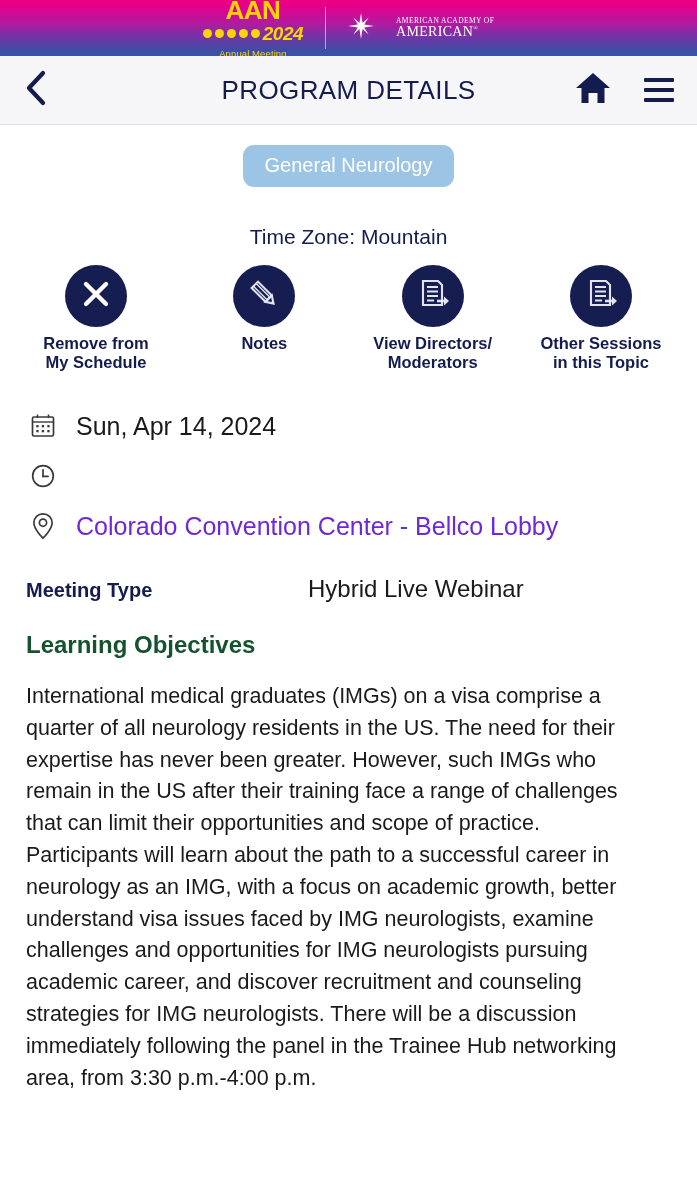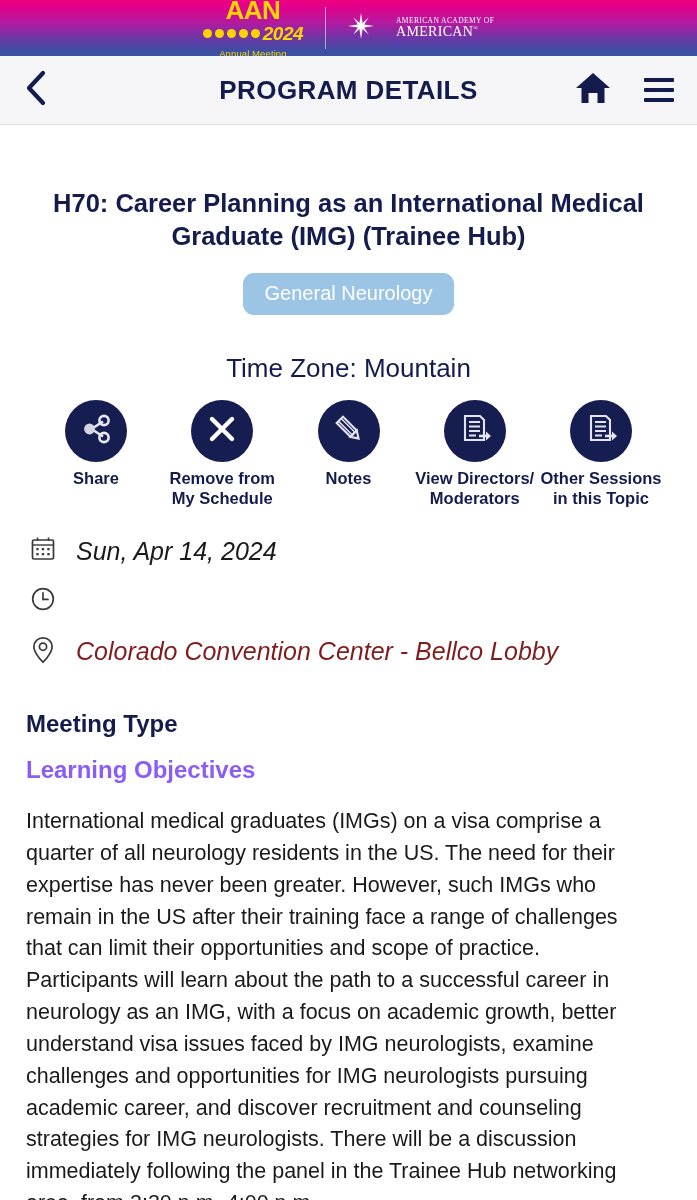--- a/index.html
+++ b/index.html
@@ -103,21 +103,21 @@
     left: 14px;
     top: 50%;
     transform: translateY(-50%);
     width: 44px; height: 44px;
     display: flex; align-items: center; justify-content: center;
   }
   .nav-title {
     width: 100%;
     text-align: center;
     font-size: 26px;
-    font-weight: bold;
+    font-weight: normal;
     letter-spacing: 0.4px;
     color: #141B4D;
   }
   .nav-right {
     position: absolute;
     right: 18px;
     top: 50%;
     transform: translateY(-50%);
     display: flex;
     align-items: center;
@@ -163,21 +163,21 @@
     color: #ffffff;
     font-size: 20px;
     padding: 9px 22px 11px;
     border-radius: 11px;
     line-height: 1.1;
   }
 
   .timezone {
     margin-top: 38px;
     text-align: center;
-    font-size: 26px;
+    font-size: 21px;
     color: #141B4D;
   }
 
   
   .actions {
     margin-top: 16px;
     display: flex;
     justify-content: space-between;
     align-items: flex-start;
     padding: 0 8px;
@@ -203,62 +203,61 @@
     font-weight: bold;
     line-height: 1.18;
     color: #141B4D;
     white-space: pre-line;
   }
 
   
   .meta { margin-top: 28px; padding-left: 2px; }
   .meta-row {
     display: flex;
-    align-items: flex-start;
+    align-items: center;
     height: 50px;
     gap: 18px;
-    font-style: italic;
   }
   .meta-icon {
     width: 30px;
     display: flex;
     align-items: center;
     justify-content: center;
     flex: 0 0 30px;
   }
   .meta-text {
     font-size: 25px;
     color: #1A1A1A;
     line-height: 1.2;
   }
-  .meta-text.link { color: #7f1d1d; }
+  .meta-text.link { color: #6d28d9; }
 
   
   .details { margin-top: 24px; }
   .detail-row {
     display: flex;
     align-items: baseline;
     margin-bottom: 6px;
   }
   .detail-label {
-    font-size: 24px;
+    font-size: 20px;
     font-weight: bold;
     color: #141B4D;
     width: 282px;
     flex: 0 0 282px;
   }
   .detail-value {
     font-size: 24px;
     color: #1A1A1A;
   }
   .section-heading {
     font-size: 24px;
     font-weight: bold;
-    color: #8b5cf6;
-    margin-top: 18px;
+    color: #14532d;
+    margin-top: 28px;
   }
   .body-text {
     margin-top: 22px;
     font-size: 21.5px;
     line-height: 1.48;
     color: #1A1A1A;
     padding-right: 14px;
   }
 </style>
 </head>
@@ -326,44 +325,29 @@
           <span></span>
           <span></span>
       </span>
     </div>
   </div>
 
 </div>
 
 <div class="content">
 
-  <div class="session-title">H70: Career Planning as an International Medical Graduate (IMG) (Trainee Hub)</div>
 
   <div class="badge-row">
     <div class="topic-badge">General Neurology</div>
   </div>
 
   <div class="timezone">Time Zone: Mountain</div>
 
   <div class="actions">
 
-    <div class="action">
-      <div class="action-circle">
-        <span>
-          <svg width="34" height="34" viewBox="0 0 34 34">
-            <line x1="12.5" y1="17" x2="24" y2="9.5" stroke="#E8E9F2" stroke-width="2.6"></line>
-            <line x1="12.5" y1="17" x2="24" y2="24.5" stroke="#E8E9F2" stroke-width="2.6"></line>
-            <circle cx="10.5" cy="17" r="5.4" fill="#D5D6E4"></circle>
-            <circle cx="25" cy="8.5" r="4.6" fill="none" stroke="#E8E9F2" stroke-width="2.6"></circle>
-            <circle cx="25" cy="25.5" r="4.6" fill="none" stroke="#E8E9F2" stroke-width="2.6"></circle>
-          </svg>
-        </span>
-      </div>
-      <div class="action-label">Share</div>
-    </div>
 
     <div class="action">
       <div class="action-circle">
         <span>
           <svg width="34" height="34" viewBox="0 0 34 34">
             <line x1="7" y1="7" x2="27" y2="27" stroke="#ffffff" stroke-width="4.4" stroke-linecap="round"></line>
             <line x1="27" y1="7" x2="7" y2="27" stroke="#ffffff" stroke-width="4.4" stroke-linecap="round"></line>
           </svg>
         </span>
       </div>
@@ -467,20 +451,21 @@
       </div>
       <div class="meta-text link">Colorado Convention Center - Bellco Lobby</div>
     </div>
 
   </div>
 
   <div class="details">
 
     <div class="detail-row">
       <div class="detail-label">Meeting Type</div>
+      <div class="detail-value">Hybrid Live Webinar</div>
     </div>
 
     <div class="section-heading">Learning Objectives</div>
 
     <div class="body-text">International medical graduates (IMGs) on a visa comprise a quarter of all neurology residents in the US. The need for their expertise has never been greater. However, such IMGs who remain in the US after their training face a range of challenges that can limit their opportunities and scope of practice. Participants will learn about the path to a successful career in neurology as an IMG, with a focus on academic growth, better understand visa issues faced by IMG neurologists, examine challenges and opportunities for IMG neurologists pursuing academic career, and discover recruitment and counseling strategies for IMG neurologists. There will be a discussion immediately following the panel in the Trainee Hub networking area, from 3:30 p.m.-4:00 p.m.</div>
 
   </div>
 
 </div>
 

